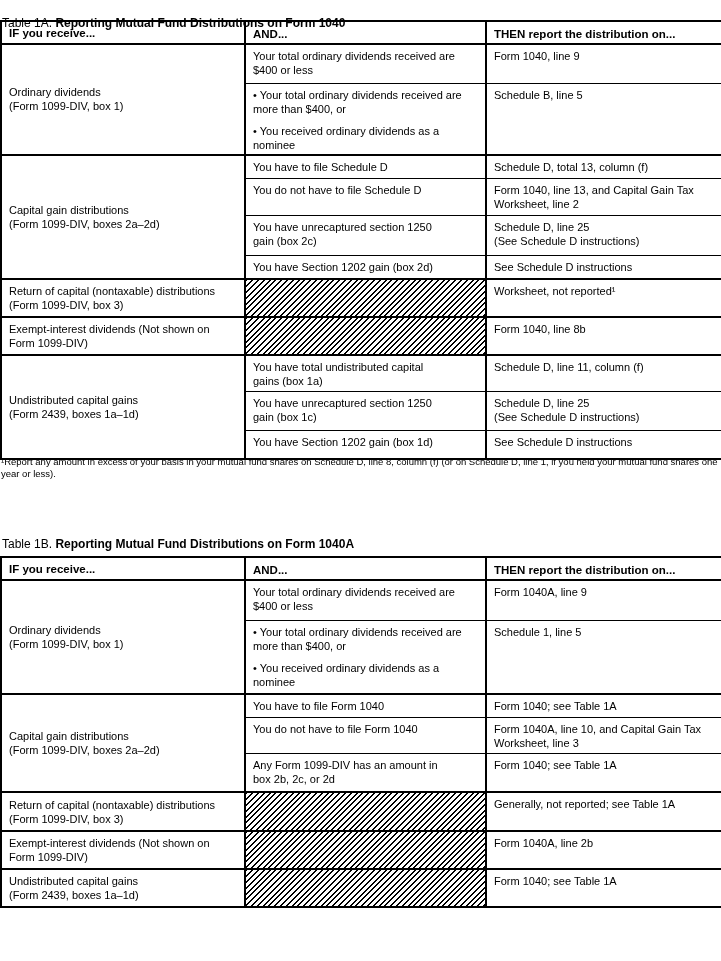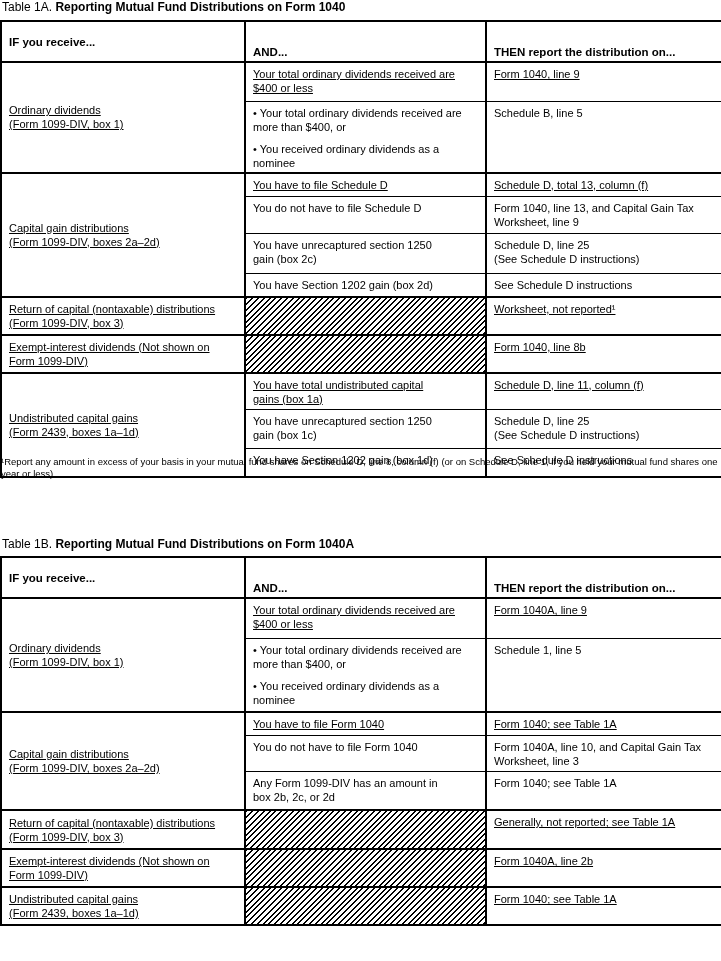--- a/index.html
+++ b/index.html
@@ -4,46 +4,46 @@
 <style>
   html, body { margin: 0; padding: 0; background: #fff; }
   body {
     width: 721px; height: 961px; position: relative;
     font-family: "Liberation Sans", sans-serif; color: #000;
     -webkit-font-smoothing: none;
   }
   .title { position: absolute; left: 2px; font-size: 12px; white-space: nowrap; }
   .title .tlabel { font-weight: 400; }
   .title .tmain  { font-weight: 700; }
-  #title-1a { top: 0; }
+  #title-1a { top: 16px; }
   #title-1b { top: 537px; text-align: right; }
 
   table.grid {
     position: absolute; left: 0;
     width: 721px; table-layout: fixed;
     border-collapse: collapse; border-spacing: 0;
     border: 2px solid #000;
   }
   #grid-1a { top: 20px; }
   #grid-1b { top: 556px; }
 
   table.grid td {
     border: 1px solid #000;
     font-size: 11px; line-height: 14px;
     padding: 4px 4px 2px 7px;
     vertical-align: top;
     overflow: hidden;
     margin-left: 31px;
   }
   table.grid td.c2, table.grid td.c3 { border-left-width: 2px; }
-  table.grid tr.gtop td { border-top-width: 2px; text-decoration: underline; }
+  table.grid tr.gtop td { border-top-width: 2px; }
   table.grid td.hd {
     font-weight: 700; font-size: 11.5px;
     border-bottom-width: 2px;
-    padding-top: 23px;
+    padding-top: 5px;
   }
   table.grid td.c1 { vertical-align: middle; padding-top: 2px; padding-bottom: 2px; }
   .pre { white-space: pre-line; }
   .para { white-space: pre-line; }
   .para + .para { margin-top: 8px; }
   td.hatch {
     background: repeating-linear-gradient(135deg, #000 0 1.4px, #fff 1.4px 4.1px);
     padding: 0;
   }
   #footnote {
@@ -96,21 +96,21 @@
         <td class="c2">
           <div class="para">You have to file Schedule D</div>
         </td>
         <td class="c3 pre">Schedule D, total 13, column (f)</td>
       </tr>
       <tr style="height: 37px;">
         <td class="c2">
           <div class="para">You do not have to file Schedule D</div>
         </td>
         <td class="c3 pre">Form 1040, line 13, and Capital Gain Tax
-Worksheet, line 9</td>
+Worksheet, line 2</td>
       </tr>
       <tr style="height: 40px;">
         <td class="c2">
           <div class="para">You have unrecaptured section 1250
 gain (box 2c)</div>
         </td>
         <td class="c3 pre">Schedule D, line 25
 (See Schedule D instructions)</td>
       </tr>
       <tr style="height: 23px;">

